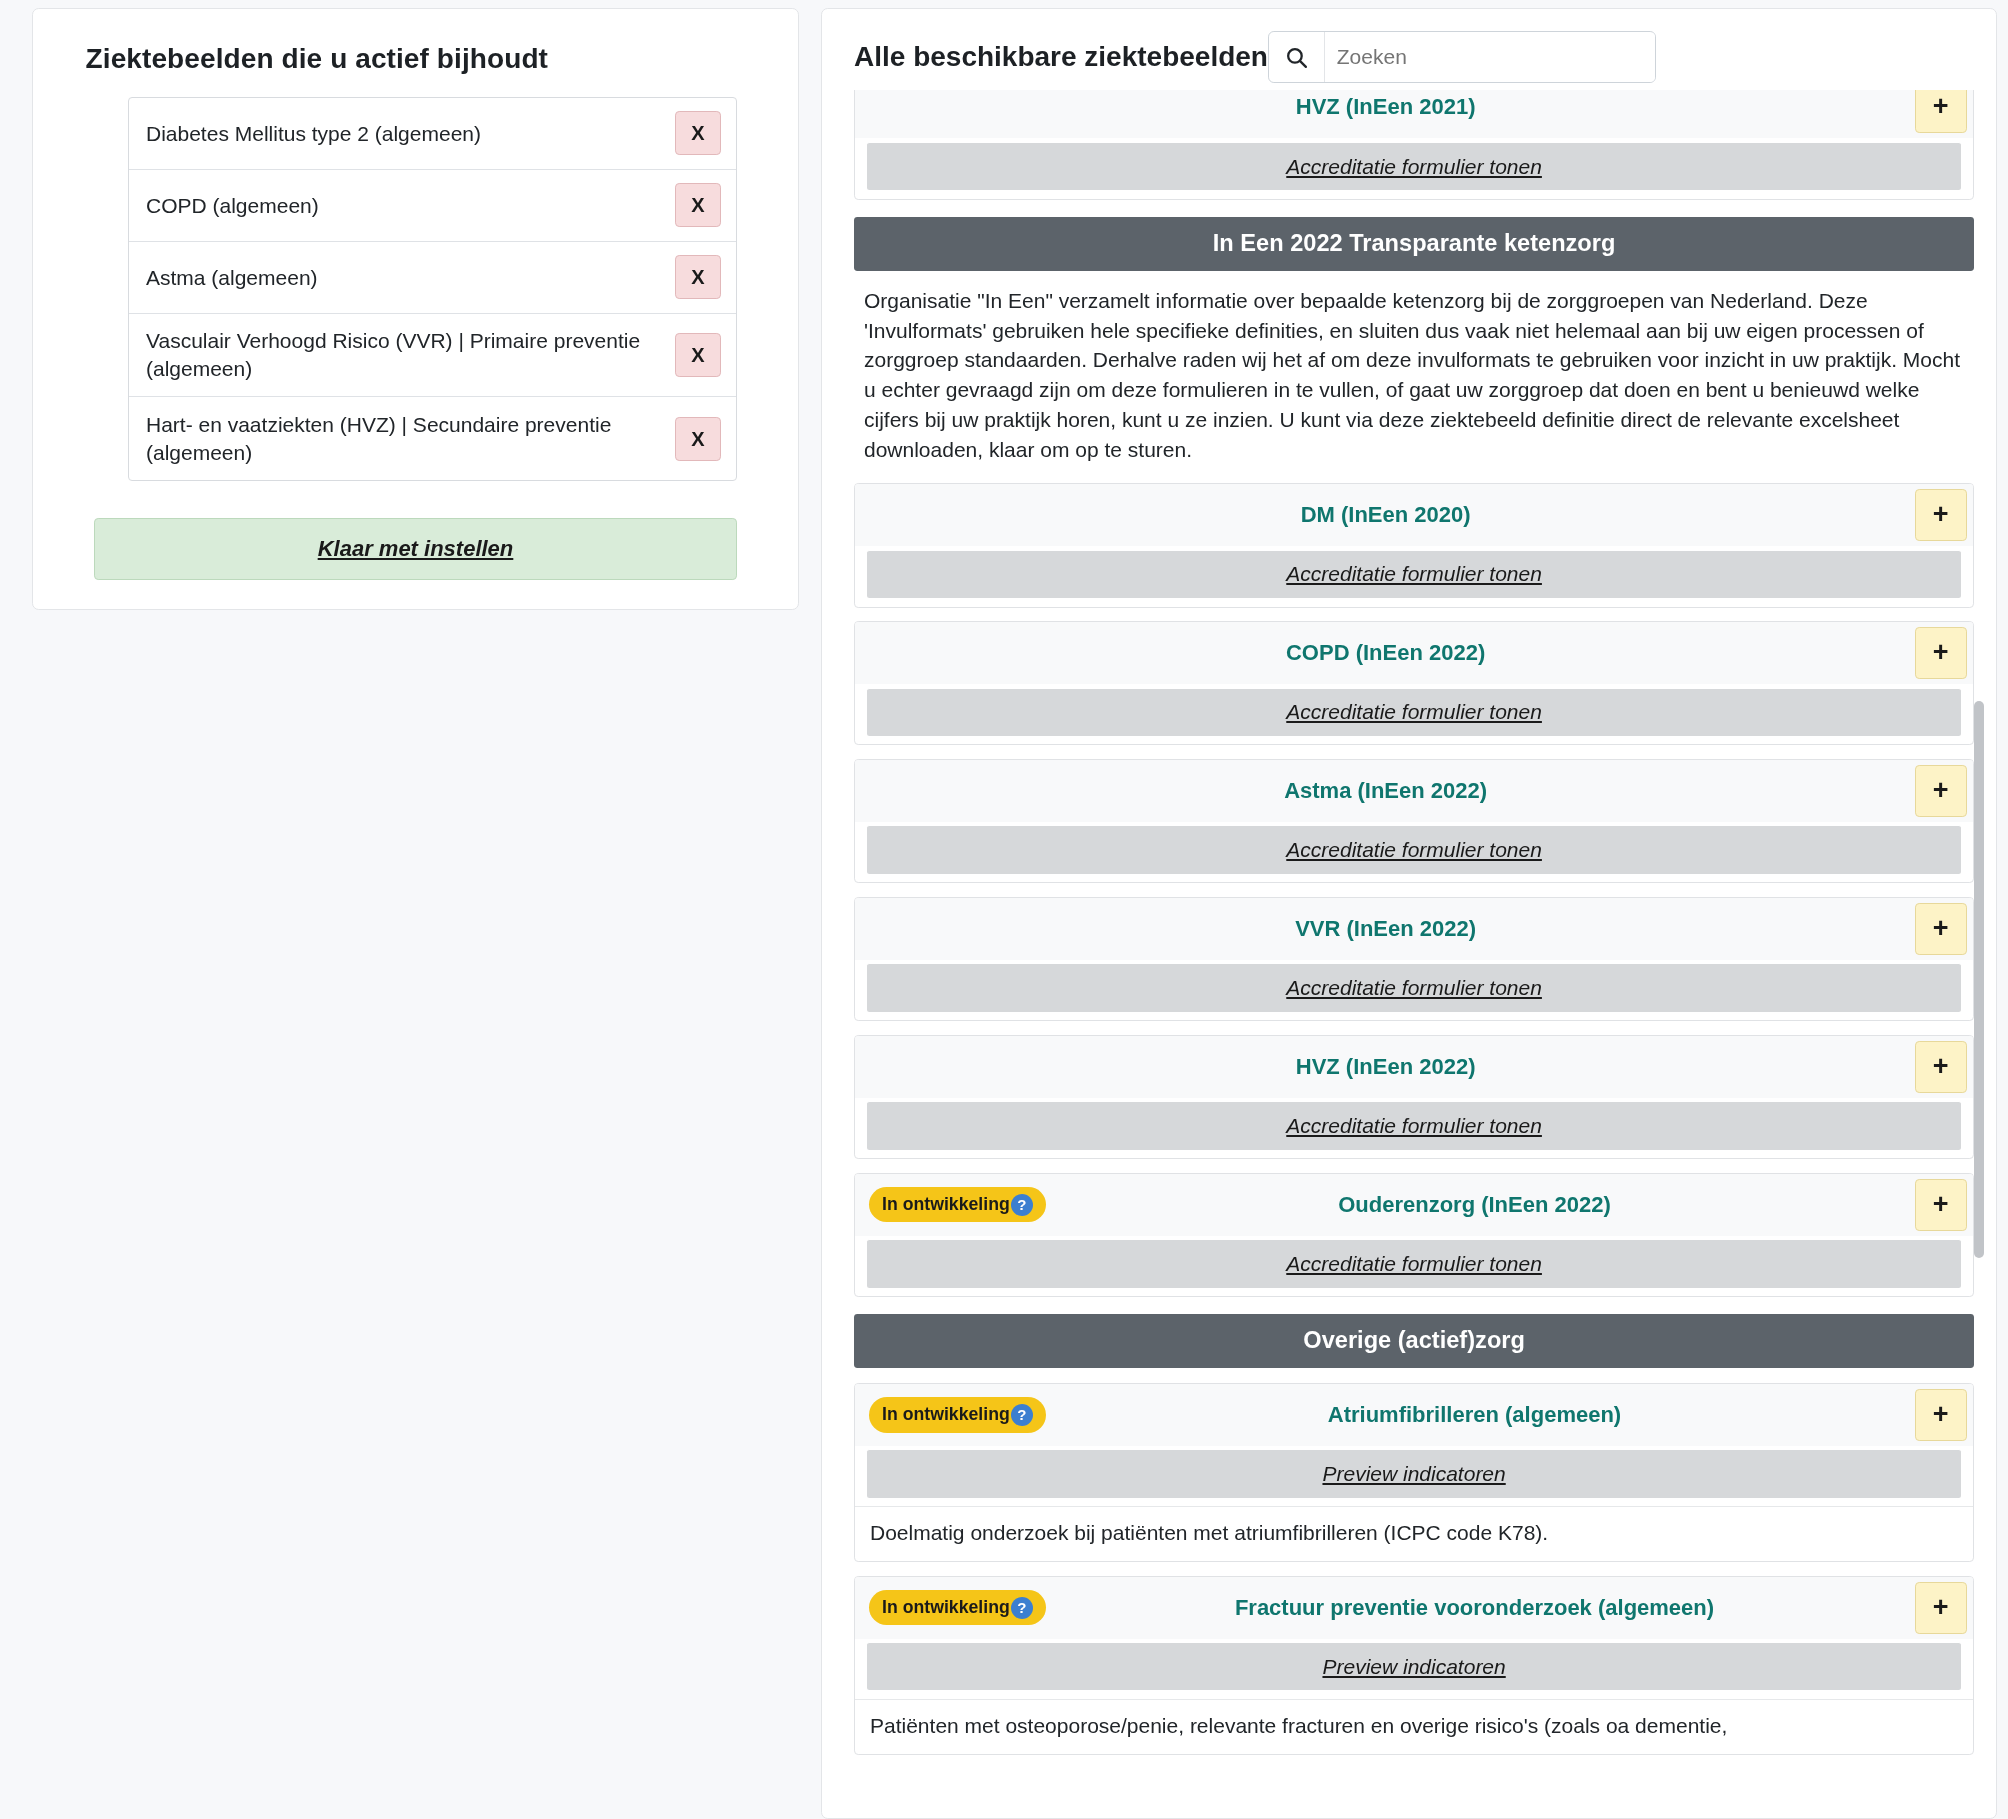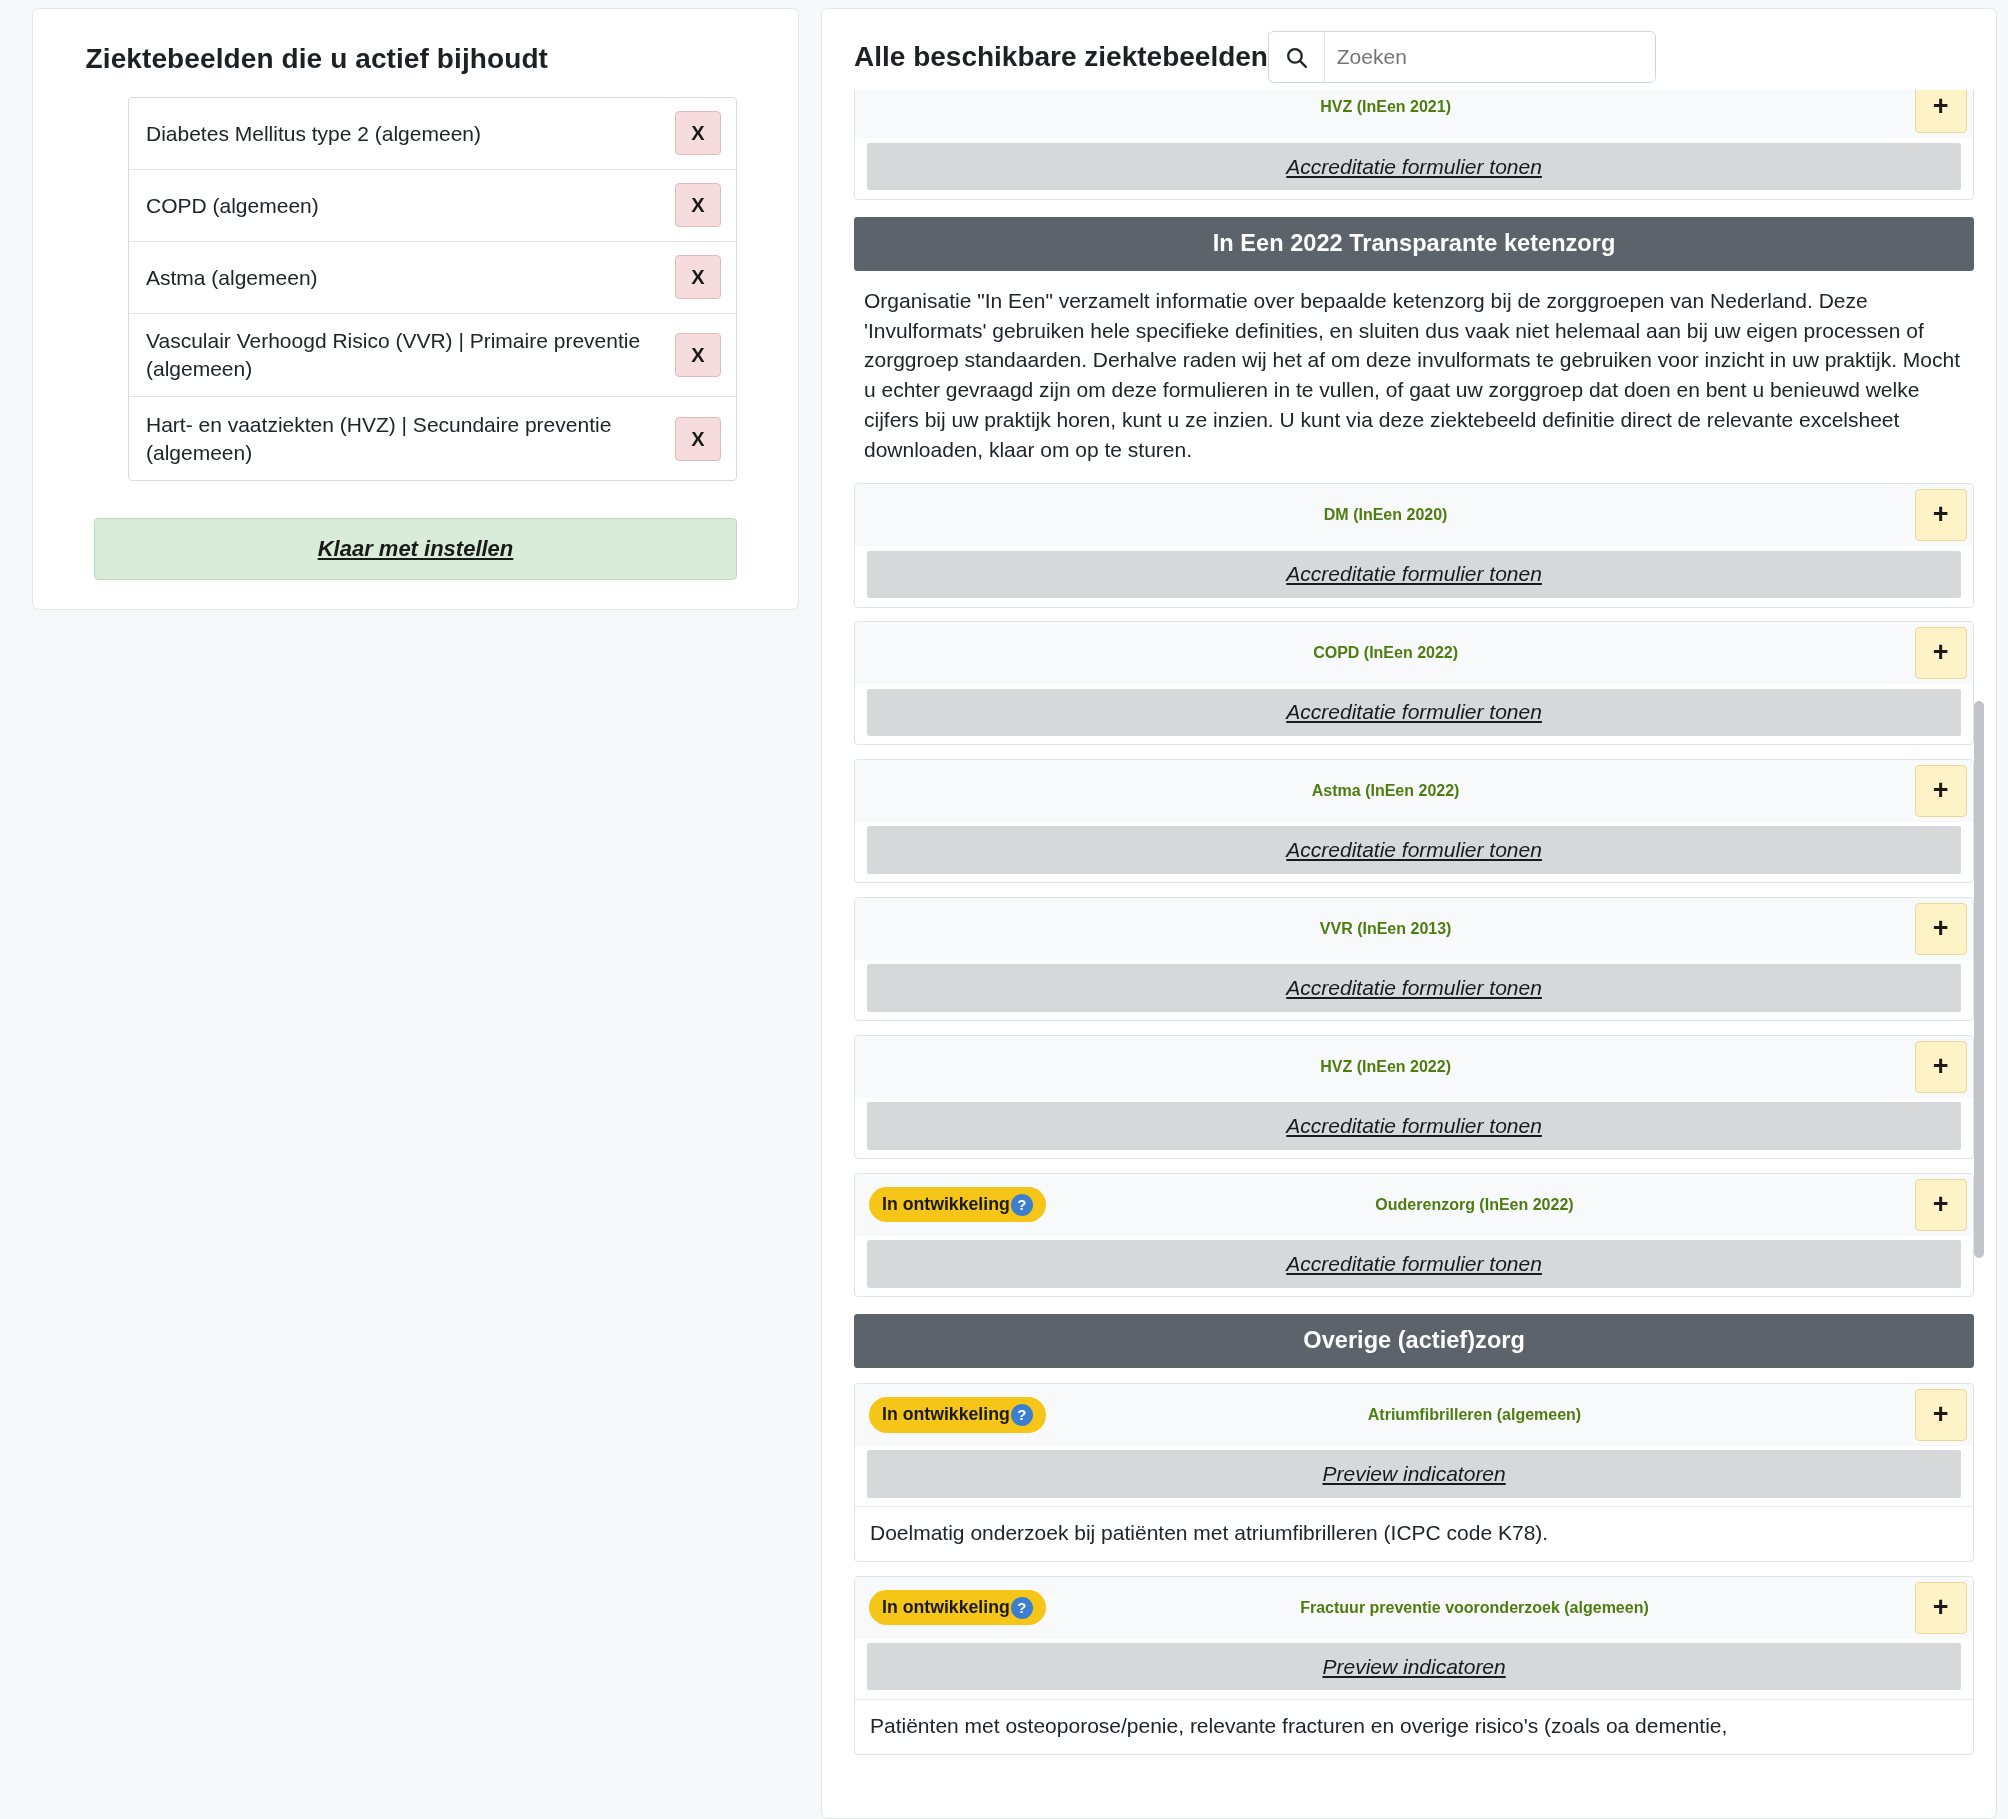--- a/index.html
+++ b/index.html
@@ -172,23 +172,23 @@
     display: flex;
     align-items: center;
     background: #f8f9fa;
     min-height: 62px;
     padding: 0 0 0 13.5px;
     position: relative;
   }
   .card-title {
     flex: 1 1 auto;
     text-align: center;
-    font-size: 16px;
-    font-weight: bold;
-    color: #4d7c0f;
+    font-size: 22px;
+    font-weight: bold;
+    color: #0f766e;
   }
   .badge-dev {
     display: inline-flex;
     align-items: center;
     gap: 1px;
     background: #f5c518;
     color: #1a1a1a;
     font-size: 17.7px;
     font-weight: bold;
     border-radius: 18.6px;
@@ -335,21 +335,21 @@
         </div>
         <div class="card">
           <div class="card-head">
             <div class="card-title">Astma (InEen 2022)</div>
             <div class="btn-plus">+</div>
           </div>
           <div class="card-action">Accreditatie formulier tonen</div>
         </div>
         <div class="card">
           <div class="card-head">
-            <div class="card-title">VVR (InEen 2013)</div>
+            <div class="card-title">VVR (InEen 2022)</div>
             <div class="btn-plus">+</div>
           </div>
           <div class="card-action">Accreditatie formulier tonen</div>
         </div>
         <div class="card">
           <div class="card-head">
             <div class="card-title">HVZ (InEen 2022)</div>
             <div class="btn-plus">+</div>
           </div>
           <div class="card-action">Accreditatie formulier tonen</div>

